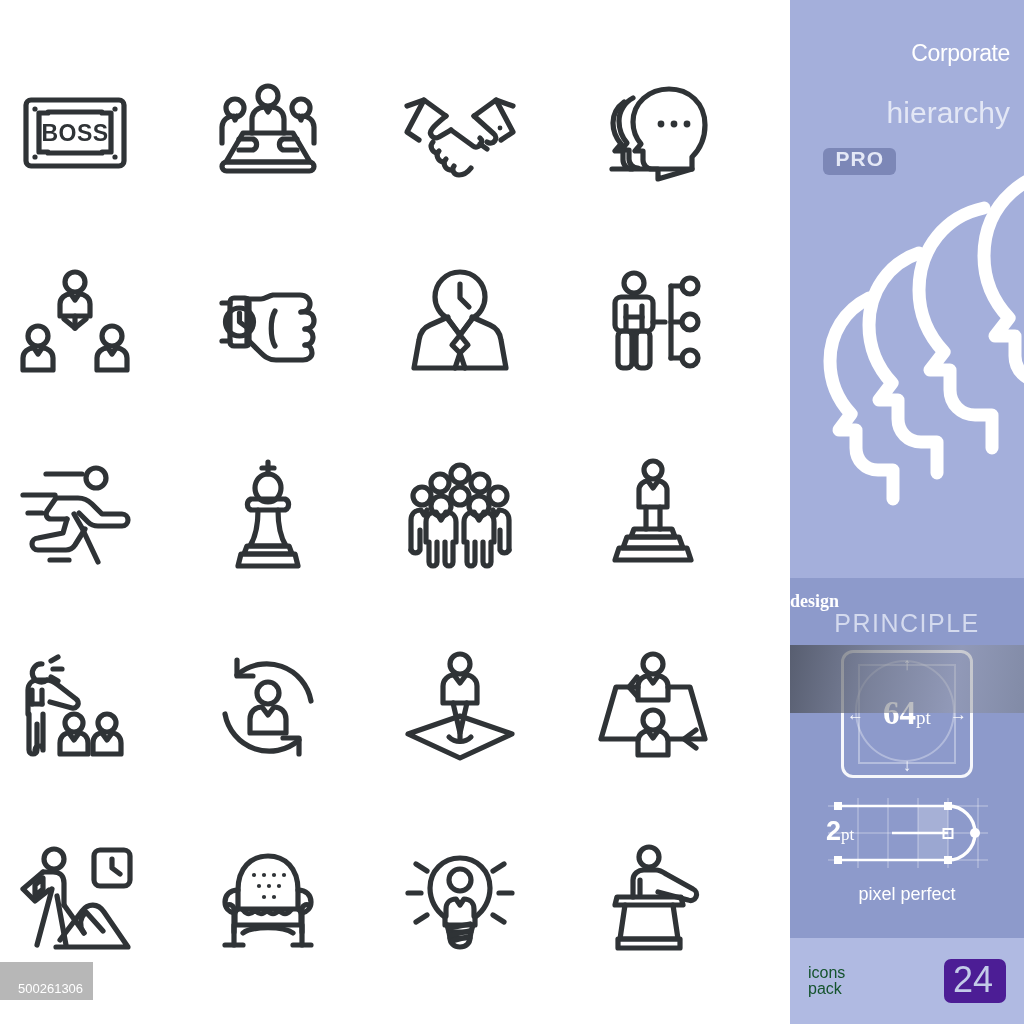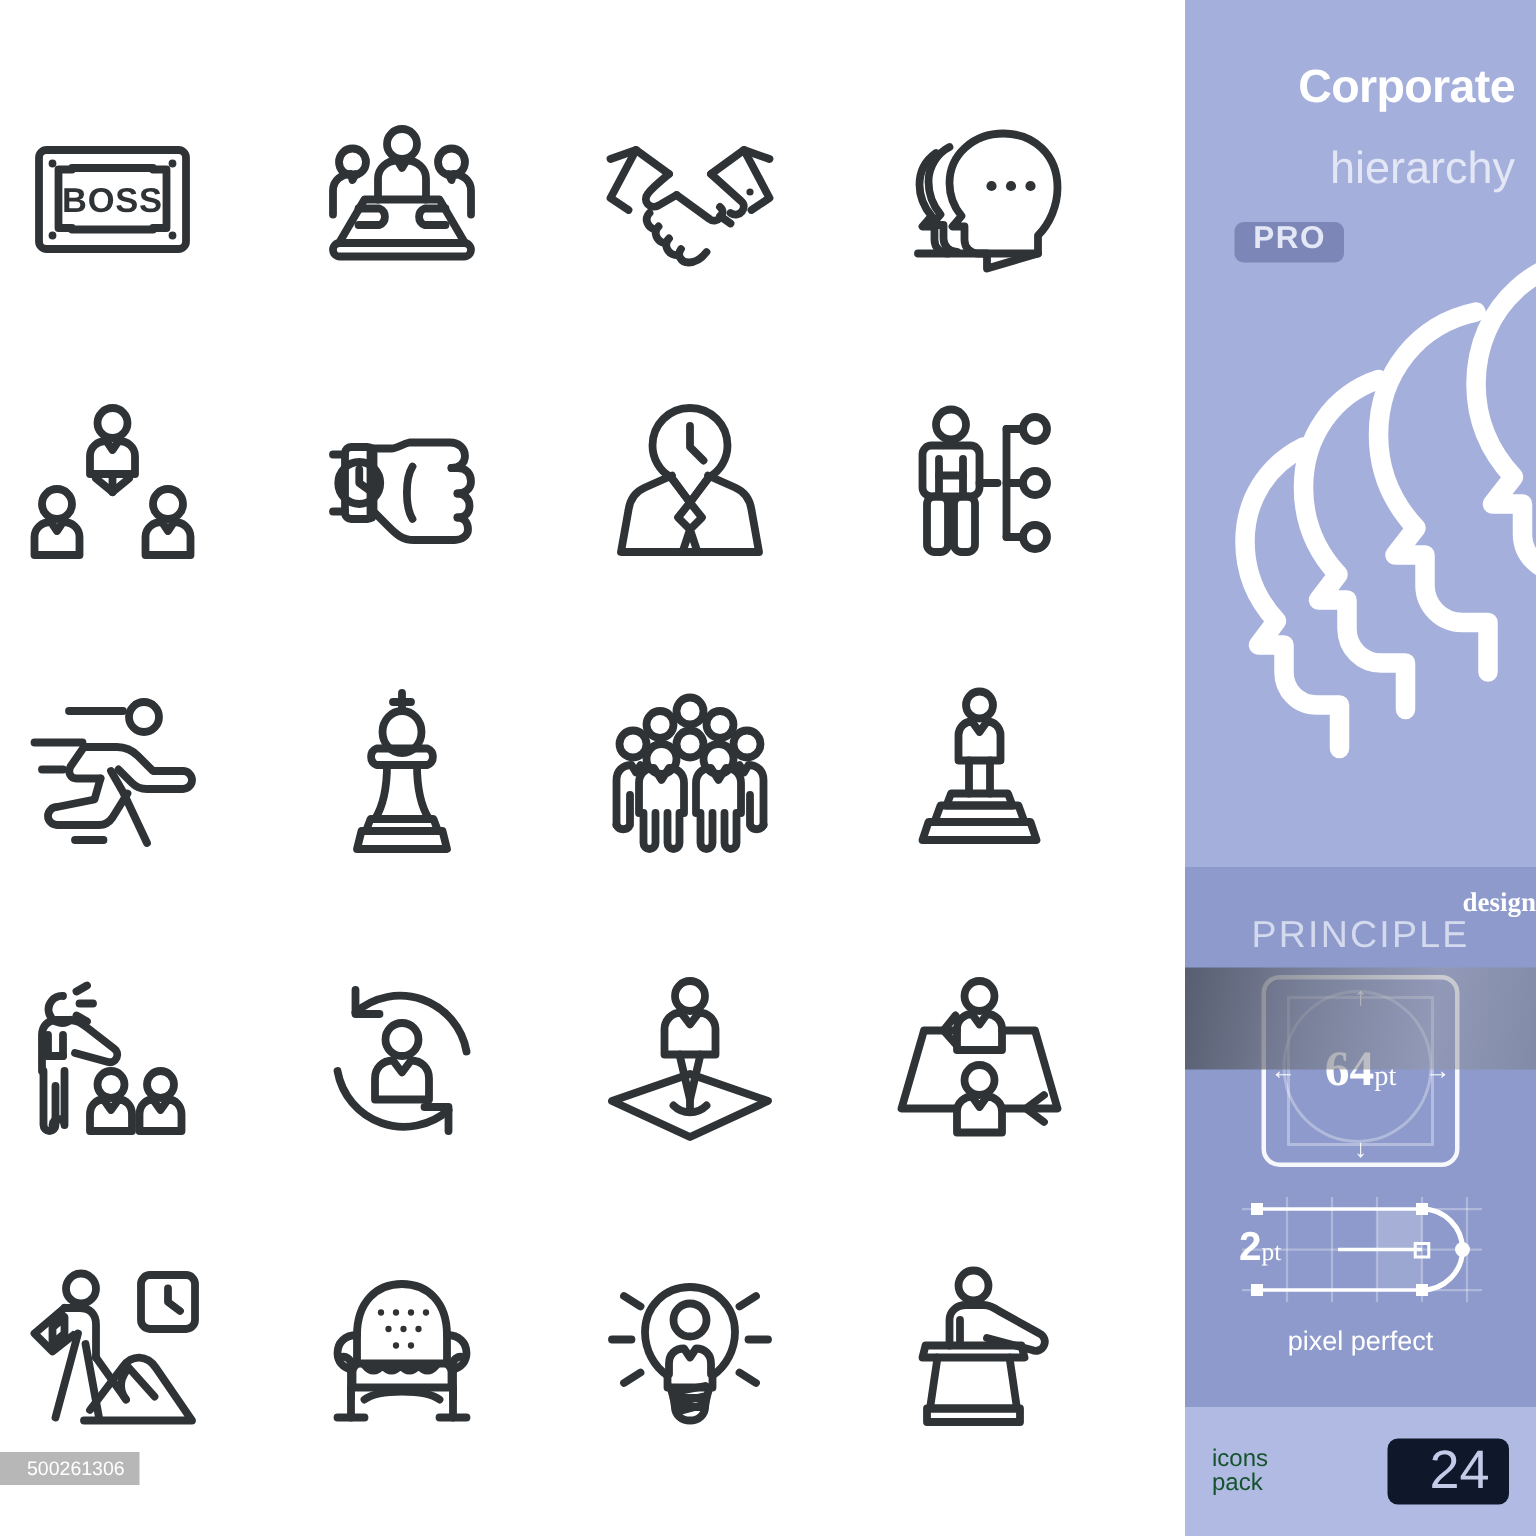--- a/index.html
+++ b/index.html
@@ -37,21 +37,21 @@
 
   
   #sidebar{
     position:absolute;right:0;top:0;width:234px;height:1024px;
     background:#a4afdb;
     overflow:hidden;
   }
   #sb-top{position:relative;height:578px;overflow:hidden;}
   .sb-title{
     position:absolute;right:14px;top:42px;
-    color:#ffffff;font-size:31px;font-weight:bold;
+    color:#ffffff;font-size:23px;font-weight:normal;
     letter-spacing:-0.4px;line-height:1;
     text-align:left;white-space:nowrap;
   }
   .sb-sub{
     position:absolute;right:14px;top:98px;
     color:#e9ecf8;font-size:30px;font-weight:300;
     letter-spacing:0px;line-height:1;
     text-align:left;white-space:nowrap;opacity:.92;
   }
   .sb-pro{
@@ -64,21 +64,21 @@
   #heads-art{
     position:absolute;left:6px;top:148px;width:300px;height:430px;
   }
   #heads-art path{fill:none;stroke:#ffffff;stroke-width:13;stroke-linecap:round;stroke-linejoin:round;}
 
   #sb-mid{
     position:relative;height:360px;background:#8d9acb;
     padding-top:10px;box-sizing:border-box;
   }
   .dp-line1{
-    text-align:right;color:#ffffff;font-size:18px;font-weight:bold;
+    text-align:left;color:#ffffff;font-size:18px;font-weight:bold;
     font-family:"Liberation Serif",serif;line-height:1.05;margin-top:4px;
   }
   .dp-line2{
     text-align:center;color:#d4daee;font-size:25px;font-weight:300;
     letter-spacing:1.5px;line-height:1.05;margin-top:-1px;
   }
   .spec64{
     position:relative;width:132px;height:128px;margin:14px auto 0 auto;
   }
   .spec64 .frame{
@@ -116,22 +116,22 @@
     font-family:Liberation Sans, sans-serif;
   }
 
   #sb-bottom{
     position:relative;height:86px;background:#b0bae2;
     display:flex;align-items:center;justify-content:space-between;
     padding:0 18px 0 18px;box-sizing:border-box;
   }
   .pack-lbl{color:#14532d;font-size:16px;font-weight:300;line-height:1.0;}
   .pack-num{
-    background:#0f172a;color:#c3cbe8;border-radius:7px;
-    font-size:36px;font-weight:300;padding:1px 13px 4px 28px;line-height:1.1;
+    background:#4c1d95;color:#c3cbe8;border-radius:7px;
+    font-size:36px;font-weight:300;padding:1px 13px 4px 9px;line-height:1.1;
   }
 
   
   #wm-center{
     position:absolute;left:600px;top:645px;width:206px;height:68px;
     background:linear-gradient(100deg,rgba(126,126,126,.82) 0%,rgba(120,124,124,.80) 45%,rgba(66,80,72,.80) 78%,rgba(88,96,92,.72) 100%);
     pointer-events:none;
   }
   #wm-center .l1{
     position:absolute;left:12px;top:6px;color:#fff;font-size:26px;line-height:1;white-space:nowrap;
@@ -140,23 +140,23 @@
   #wm-center .l1 span{font-weight:300;}
   #wm-center .l2{
     position:absolute;left:12px;top:38px;color:#fff;font-size:23px;font-weight:bold;line-height:1;white-space:nowrap;
   }
   #wm-band{
     position:absolute;left:790px;top:645px;width:234px;height:68px;
     background:linear-gradient(100deg,rgba(70,74,82,.75) 0%,rgba(110,114,124,.62) 35%,rgba(150,152,160,.45) 70%,rgba(120,126,136,.55) 100%);
     pointer-events:none;
   }
   #wm-id{
-    position:absolute;left:0px;bottom:34px;
+    position:absolute;left:0px;bottom:24px;
     background:rgba(170,170,170,.85);color:#ffffff;
-    font-size:13px;padding:4px 10px 5px 18px;line-height:1;
+    font-size:13px;padding:20px 10px 5px 18px;line-height:1;
   }
 </style>
 </head>
 <body>
 
 <div id="stage">
 
   <div id="icon-grid">
 
     <div class="icon-cell">

